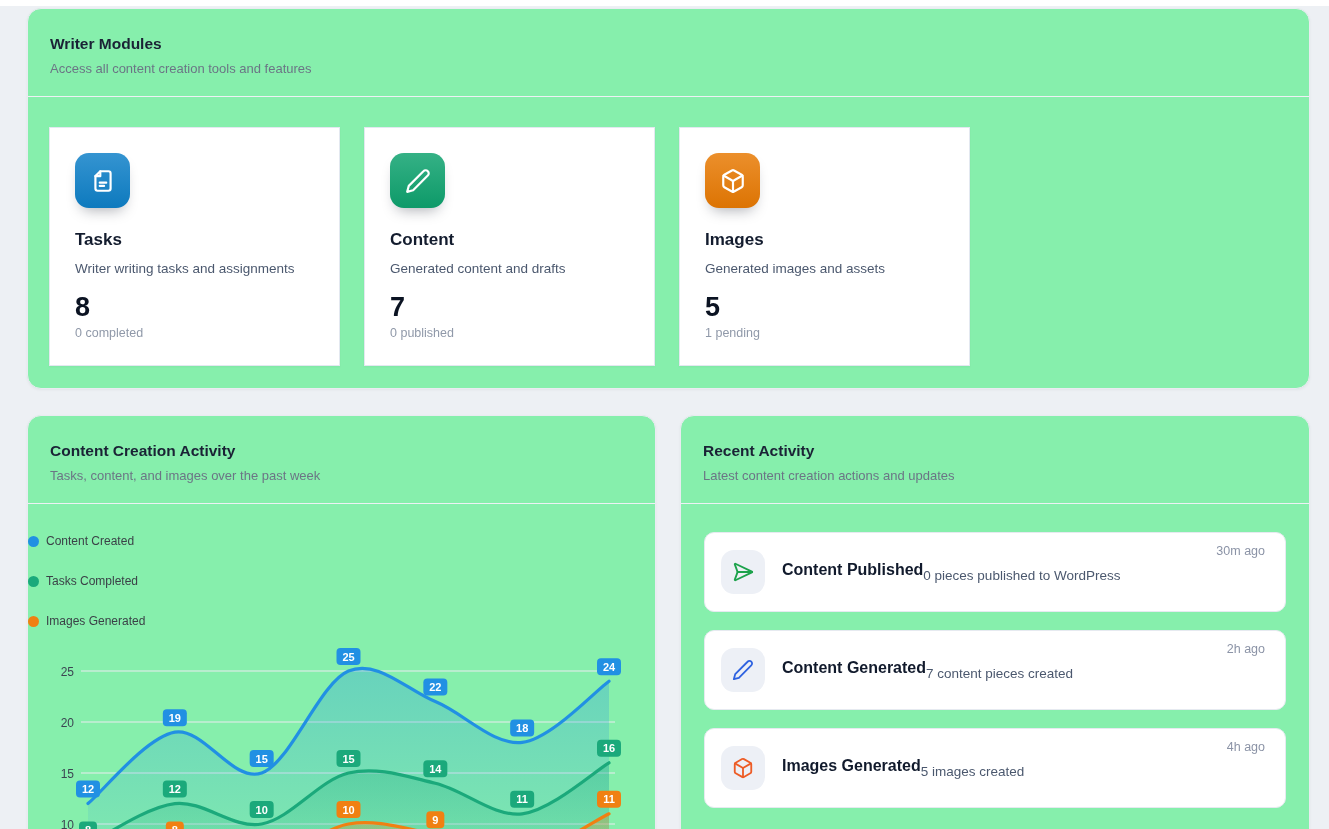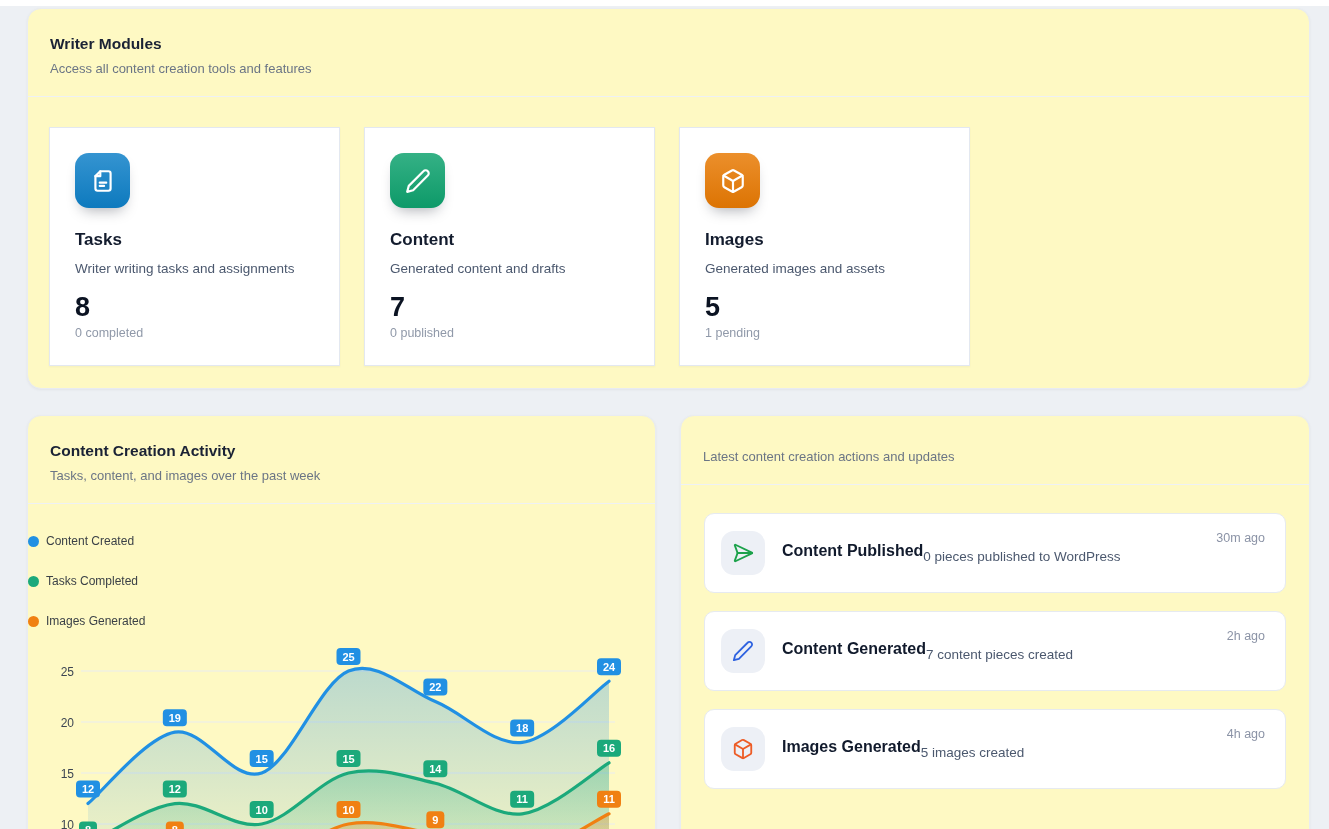--- a/index.html
+++ b/index.html
@@ -6,21 +6,21 @@
   html,body { width:1329px; height:829px; overflow:hidden; }
   body {
     background:#edf0f4;
     font-family:"Liberation Sans","DejaVu Sans",sans-serif;
     position:relative;
     color:#16203a;
   }
   .top-strip { position:absolute; top:0; left:0; right:0; height:6px; background:#ffffff; }
 
   .card {
-    position:absolute; background:#fef9c3; border:1px solid #e9ecf1;
+    position:absolute; background:#86efac; border:1px solid #e9ecf1;
     border-radius:14px; box-shadow:0 1px 3px rgba(16,24,40,.05);
   }
   .card-header { padding:25px 22px 19px 22px; }
   .card-title { font-size:15.5px; font-weight:700; color:#1a2235; line-height:19px; }
   .card-subtitle { font-size:13px; color:#6b7585; margin-top:8px; line-height:16px; }
   .divider { border-top:1px solid #eef1f5; }
 
   
   #writer-card { left:27px; top:8px; width:1283px; height:381px; }
   .modules-row { display:flex; gap:24px; padding:30px 21px 0 21px; }
@@ -63,21 +63,21 @@
     background:#fff; cursor:pointer;
   }
   .activity-icon {
     width:44px; height:44px; border-radius:13px; background:#edf0f6;
     display:flex; align-items:center; justify-content:center; flex:none;
   }
   .activity-icon svg { width:22px; height:22px; }
   .activity-text { margin-left:17px; display:flex; flex-direction:row; justify-content:center; }
   .activity-title { font-size:16px; font-weight:700; color:#111a2c; line-height:19px; }
   .activity-desc { font-size:13.5px; color:#4b586e; margin-top:8px; line-height:16px; }
-  .activity-time { margin-left:auto; align-self:flex-start; margin-top:17px; font-size:12.5px; color:#8b93a6; }
+  .activity-time { margin-left:auto; align-self:flex-start; margin-top:11px; font-size:12.5px; color:#8b93a6; }
 </style>
 </head>
 <body>
 
 <div class="top-strip"></div>
 
 <section class="card" id="writer-card">
   <div class="card-header">
     <div class="card-title">Writer Modules</div>
     <div class="card-subtitle">Access all content creation tools and features</div>
@@ -238,20 +238,21 @@
         <rect x="485.16666666666663" y="213.6" width="18" height="17" rx="4" fill="#f08012"></rect>
         <text x="494.16666666666663" y="226.1" text-anchor="middle" font-size="11" font-weight="bold" fill="#ffffff" font-family="Liberation Sans, DejaVu Sans, sans-serif">7</text>
         <rect x="569" y="172.79999999999998" width="24" height="17" rx="4" fill="#f08012"></rect>
         <text x="581" y="185.29999999999998" text-anchor="middle" font-size="11" font-weight="bold" fill="#ffffff" font-family="Liberation Sans, DejaVu Sans, sans-serif">11</text>
       </svg>
   </div>
 </section>
 
 <section class="card" id="activity-card">
   <div class="card-header">
+    <div class="card-title">Recent Activity</div>
     <div class="card-subtitle">Latest content creation actions and updates</div>
   </div>
   <div class="divider"></div>
   <div class="activity-list">
 
     <div class="activity-item">
       <div class="activity-icon" style="color: rgb(28, 162, 75);">
         <svg viewBox="0 0 24 24" fill="none" stroke="currentColor" stroke-width="2" stroke-linecap="round" stroke-linejoin="round">
           <path d="M3.714 3.048a.498.498 0 0 0-.683.627l2.843 7.627a2 2 0 0 1 0 1.396l-2.842 7.627a.498.498 0 0 0 .682.627l18-8.5a.5.5 0 0 0 0-.904z"></path>
           <path d="M6 12h16"></path>

